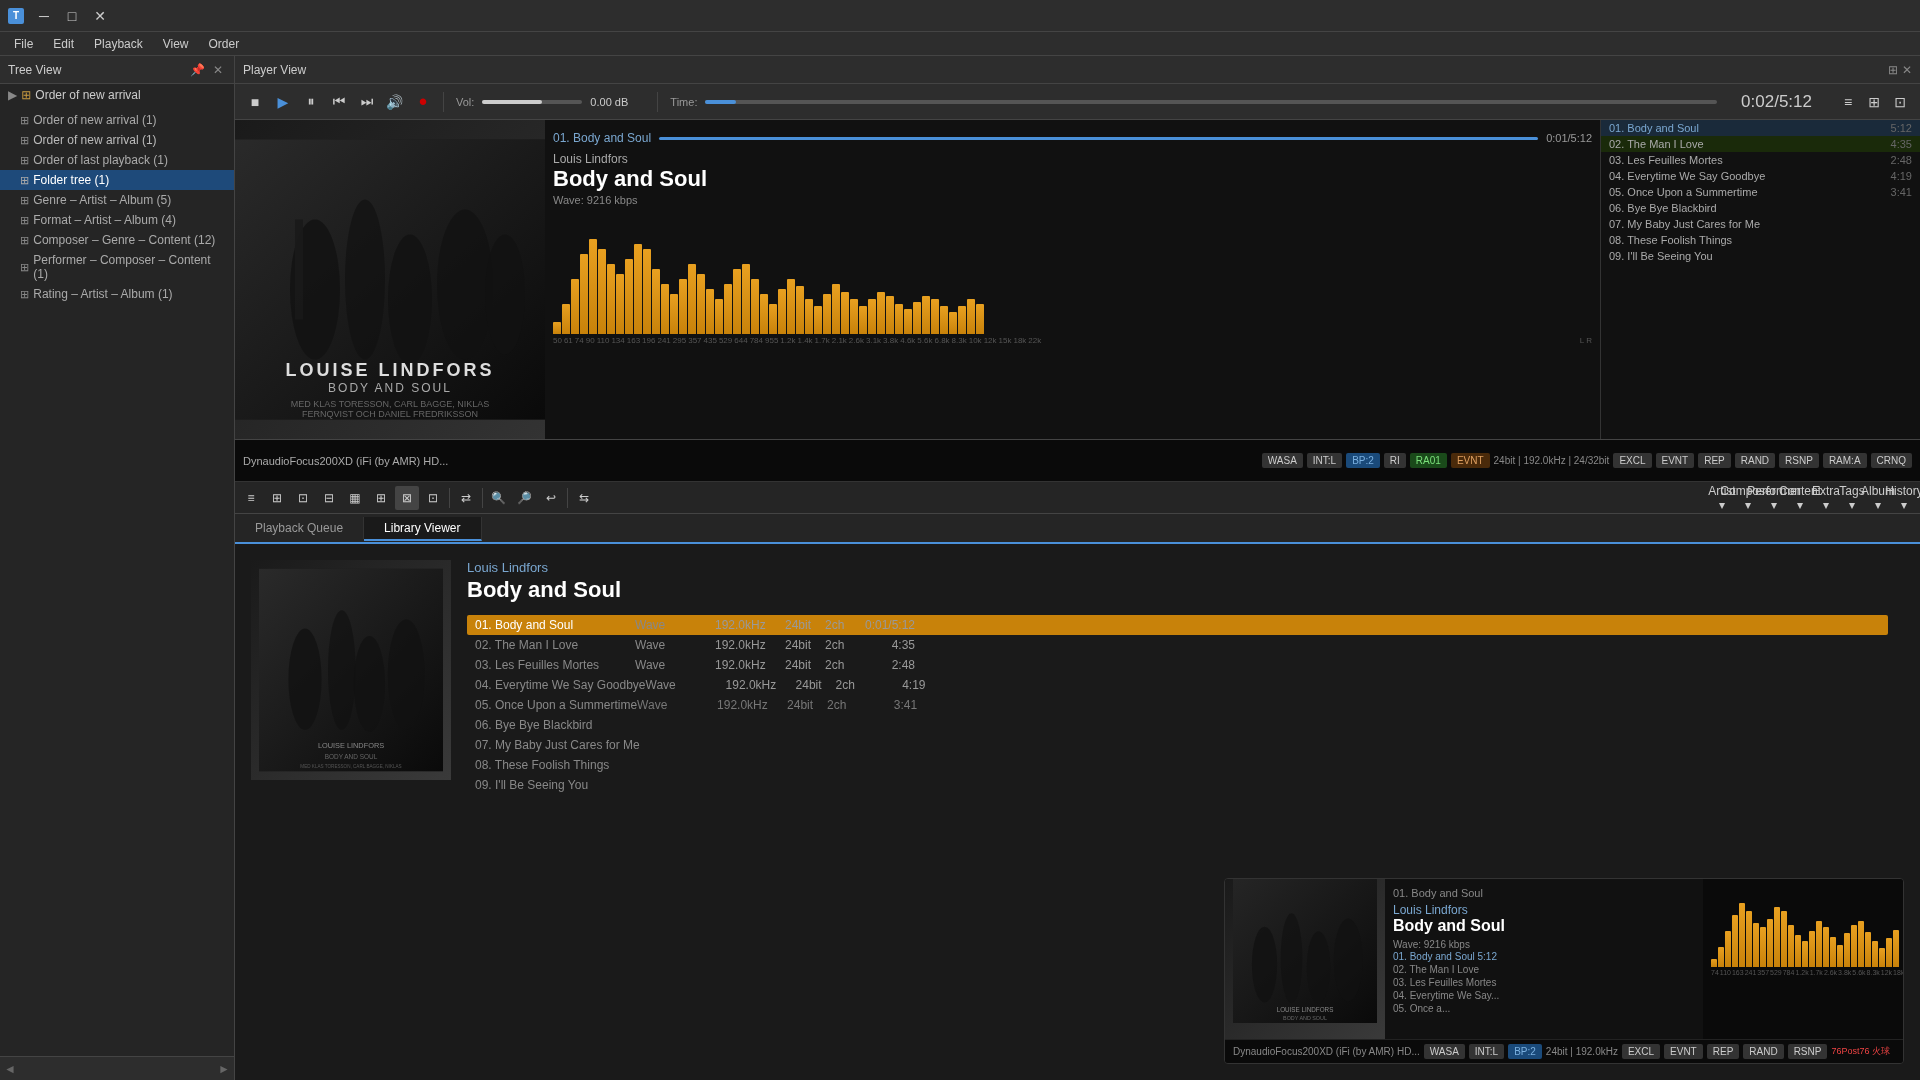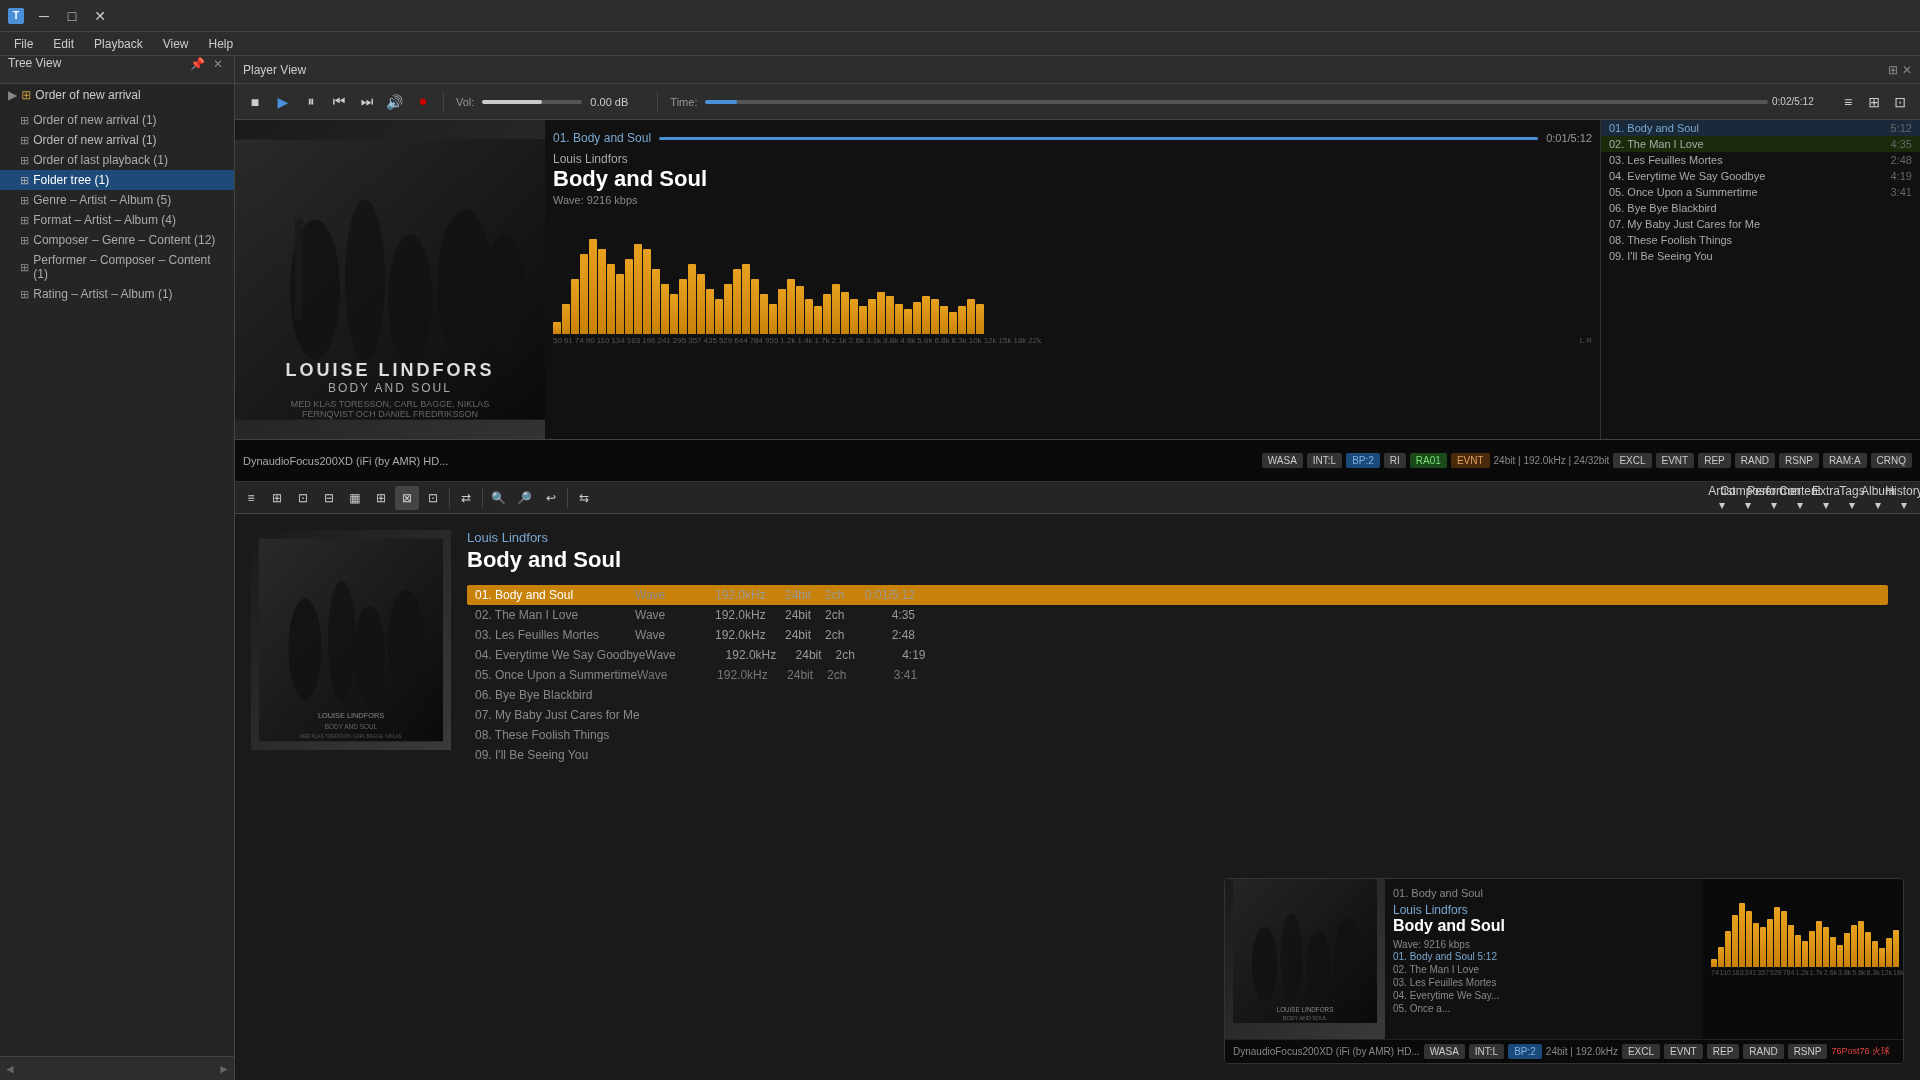--- a/index.html
+++ b/index.html
@@ -70,21 +70,21 @@
       min-width: 235px;
       background: #252525;
       border-right: 1px solid #444;
       display: flex;
       flex-direction: column;
     }
     #left-panel-header {
       background: #2d2d2d;
       height: 28px;
       display: flex;
-      align-items: flex-start;
+      align-items: center;
       padding: 0 8px;
       border-bottom: 1px solid #444;
       font-size: 12px;
       color: #ccc;
     }
     #left-panel-header .header-title { flex: 1; }
     #left-panel-header .header-icons { display: flex; gap: 4px; }
     #left-panel-header .header-icons span {
       cursor: pointer; color: #888;
       width: 16px; height: 16px; display: flex; align-items: center; justify-content: center;
@@ -163,21 +163,21 @@
     }
     #playback-controls .vol-db { color: #ccc; font-size: 11px; margin: 0 4px; min-width: 55px; }
     #playback-controls .time-label { color: #999; font-size: 11px; margin: 0 4px; }
     #playback-controls .time-slider {
       flex: 1; height: 4px; background: #555;
       border-radius: 2px; cursor: pointer; position: relative;
     }
     #playback-controls .time-slider .time-fill {
       width: 3%; height: 100%; background: #4a90d9; border-radius: 2px;
     }
-    #playback-controls .time-display { color: #ccc; font-size: 10px; margin: 0 0; min-width: 60px; }
+    #playback-controls .time-display { color: #ccc; font-size: 17px; margin: 0 20px; min-width: 60px; }
     #playback-controls .right-icons { display: flex; gap: 2px; }
 
     
     #player-area {
       height: 320px;
       display: flex;
       background: #111;
       border-bottom: 1px solid #444;
       position: relative;
     }
@@ -481,21 +481,21 @@
     <button>□</button>
     <button class="close">✕</button>
   </div>
 </div>
 
 <div id="menu-bar">
   <button>File</button>
   <button>Edit</button>
   <button>Playback</button>
   <button>View</button>
-  <button>Help</button>
+  <button>Order</button>
 </div>
 
 <div id="main-layout">
 
   <div id="left-panel">
     <div id="left-panel-header">
       <span class="header-title">Tree View</span>
       <div class="header-icons">
         <span>📌</span>
         <span>✕</span>
@@ -808,20 +808,24 @@
       <button class="dropdown-btn">Artist ▾</button>
       <button class="dropdown-btn">Composer ▾</button>
       <button class="dropdown-btn">Performer ▾</button>
       <button class="dropdown-btn">Content ▾</button>
       <button class="dropdown-btn">Extra ▾</button>
       <button class="dropdown-btn">Tags ▾</button>
       <button class="dropdown-btn">Album ▾</button>
       <button class="dropdown-btn">History ▾</button>
     </div>
 
+    <div id="tab-bar">
+      <div class="tab">Playback Queue</div>
+      <div class="tab active">Library Viewer</div>
+    </div>
 
     <div id="library-content">
       <div id="album-display">
 
         <div id="album-cover">
           <div class="album-cover-placeholder">
             <svg width="100%" height="100%" viewBox="0 0 200 220" xmlns="http://www.w3.org/2000/svg">
               <rect width="200" height="220" fill="#1a1a1a"></rect>
               <defs>
                 <linearGradient id="grad2" x1="0%" y1="0%" x2="100%" y2="100%">

